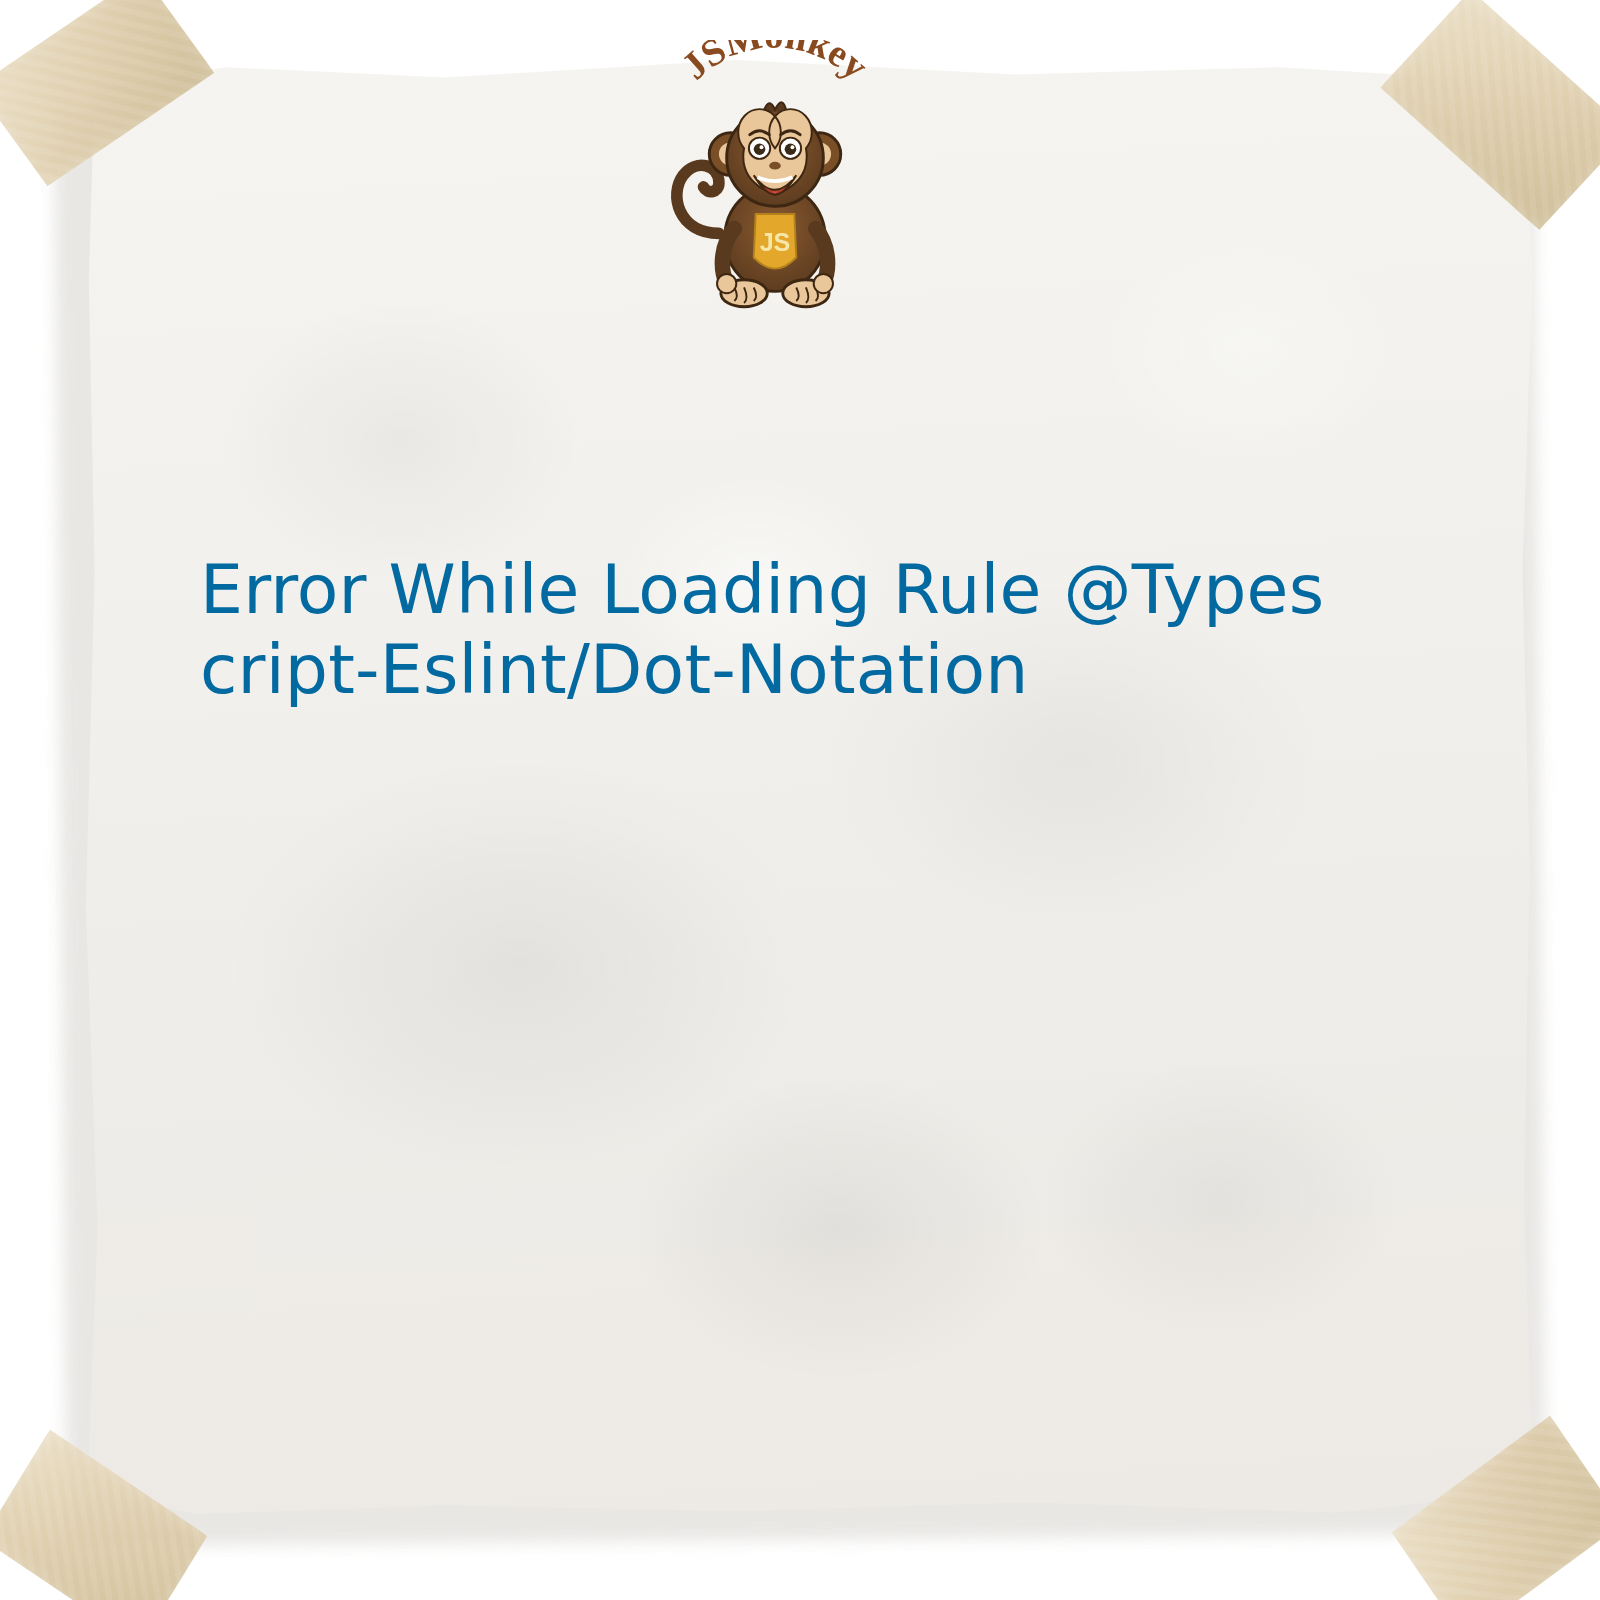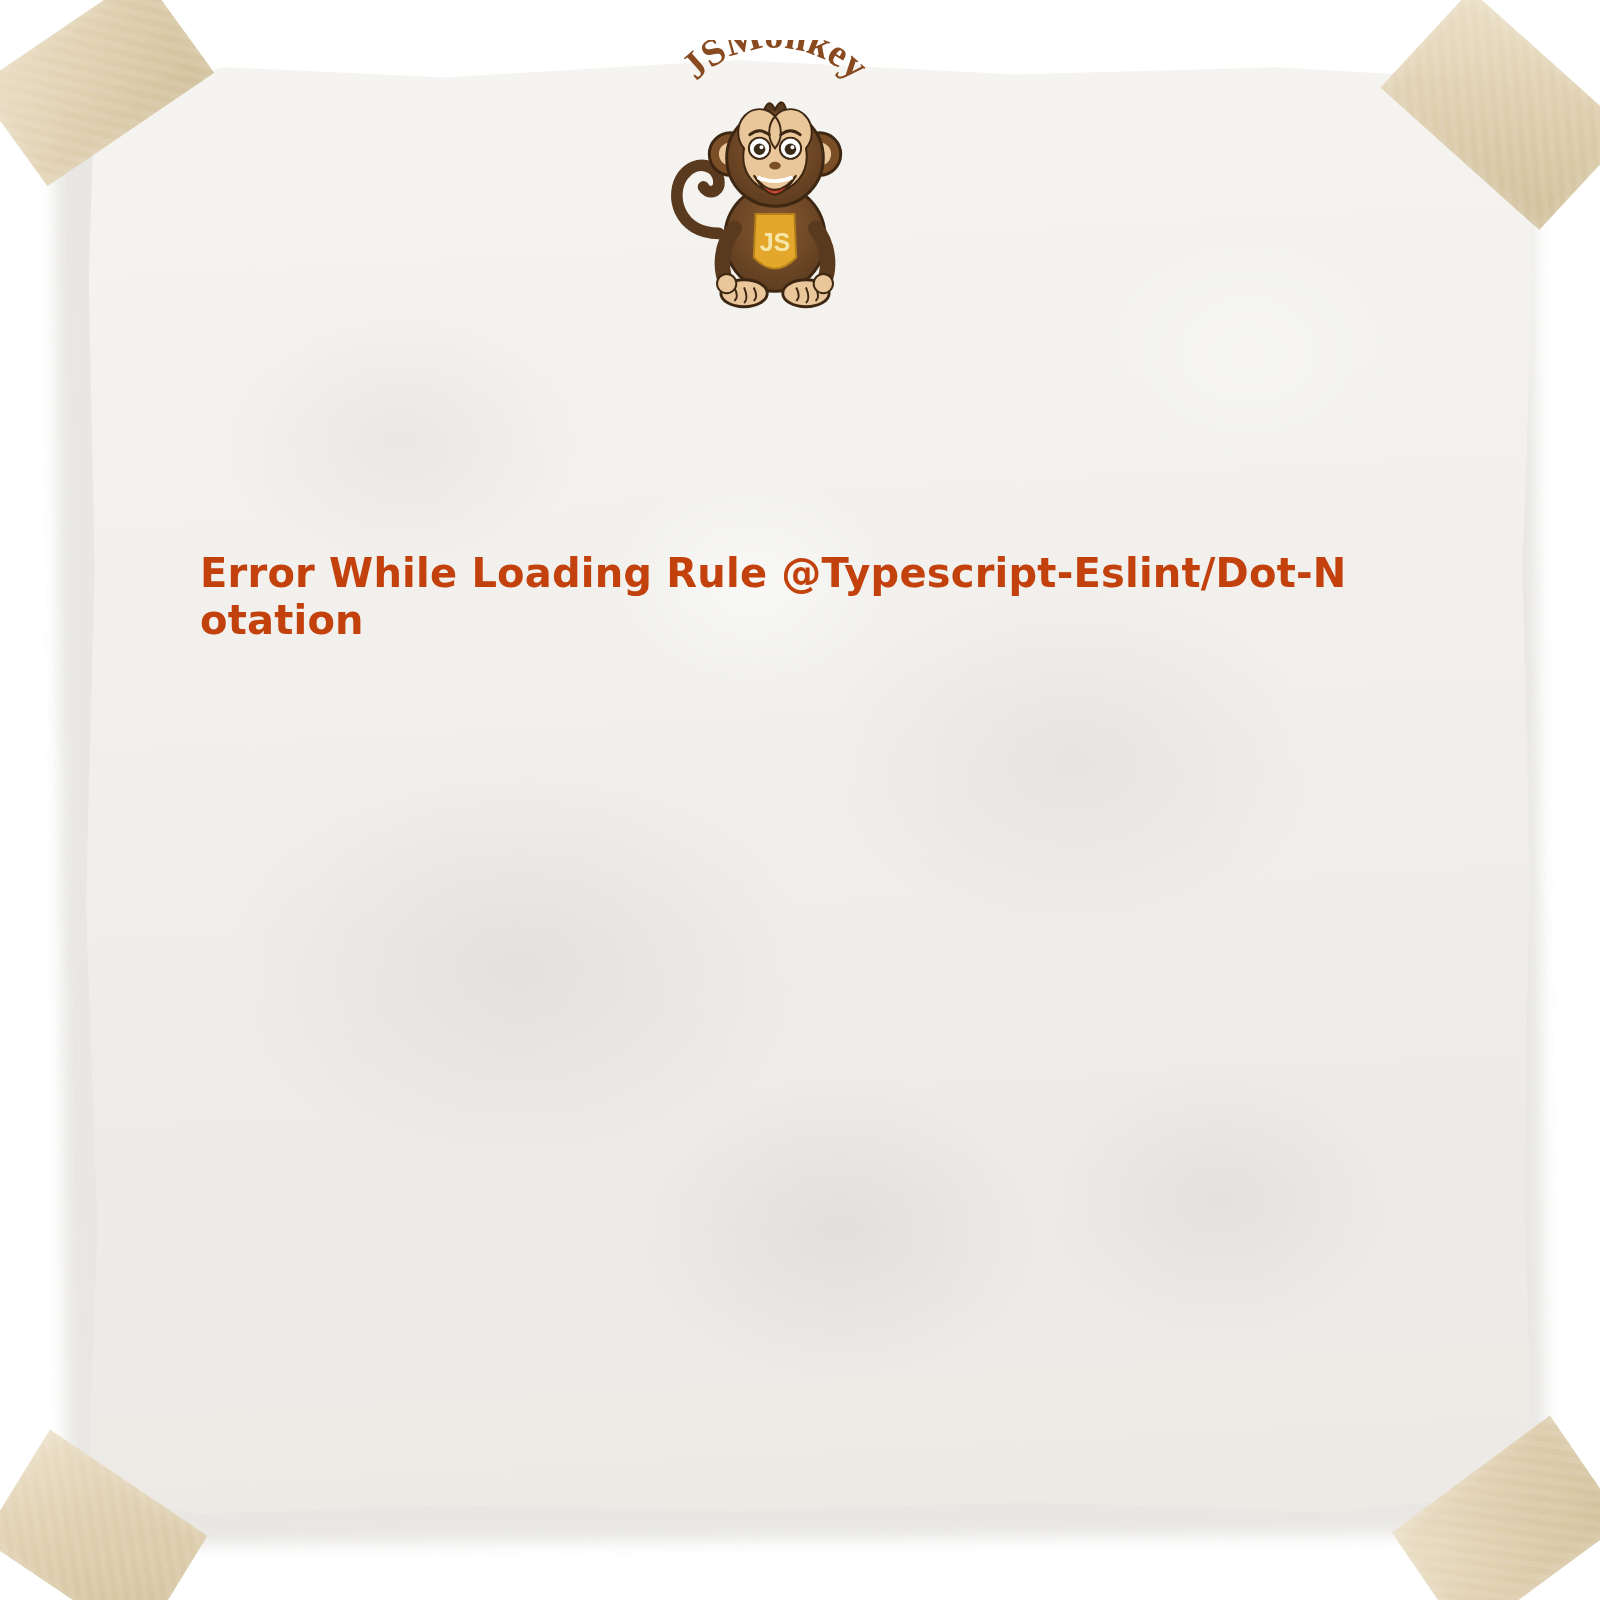--- a/index.html
+++ b/index.html
@@ -63,26 +63,26 @@
   position: absolute;
   left: 630px; top: 40px;
   width: 290px; height: 290px;
 }
 
 
 .headline {
   position: absolute;
   left: 200px; top: 550px;
   width: 1155px;
-  font-size: 40px;
+  font-size: 68px;
   line-height: 1.18;
-  color: #c2410c;
+  color: #0369a1;
   letter-spacing: 0.2px;
   word-break: break-all;
-  font-weight: 700;
+  font-weight: 400;
 }
 </style>
 </head>
 <body>
 
 <div class="stage">
 
   <div class="paper-shadow"></div>
   <div class="paper"></div>
 

